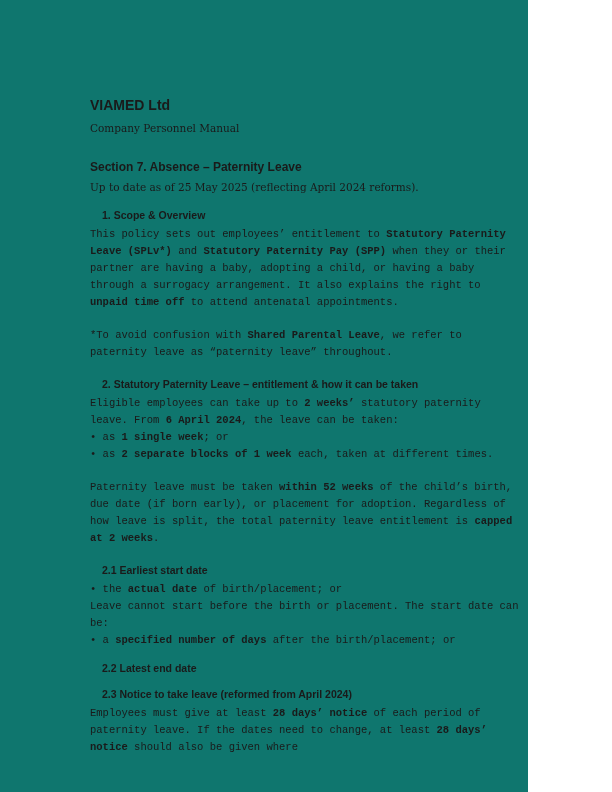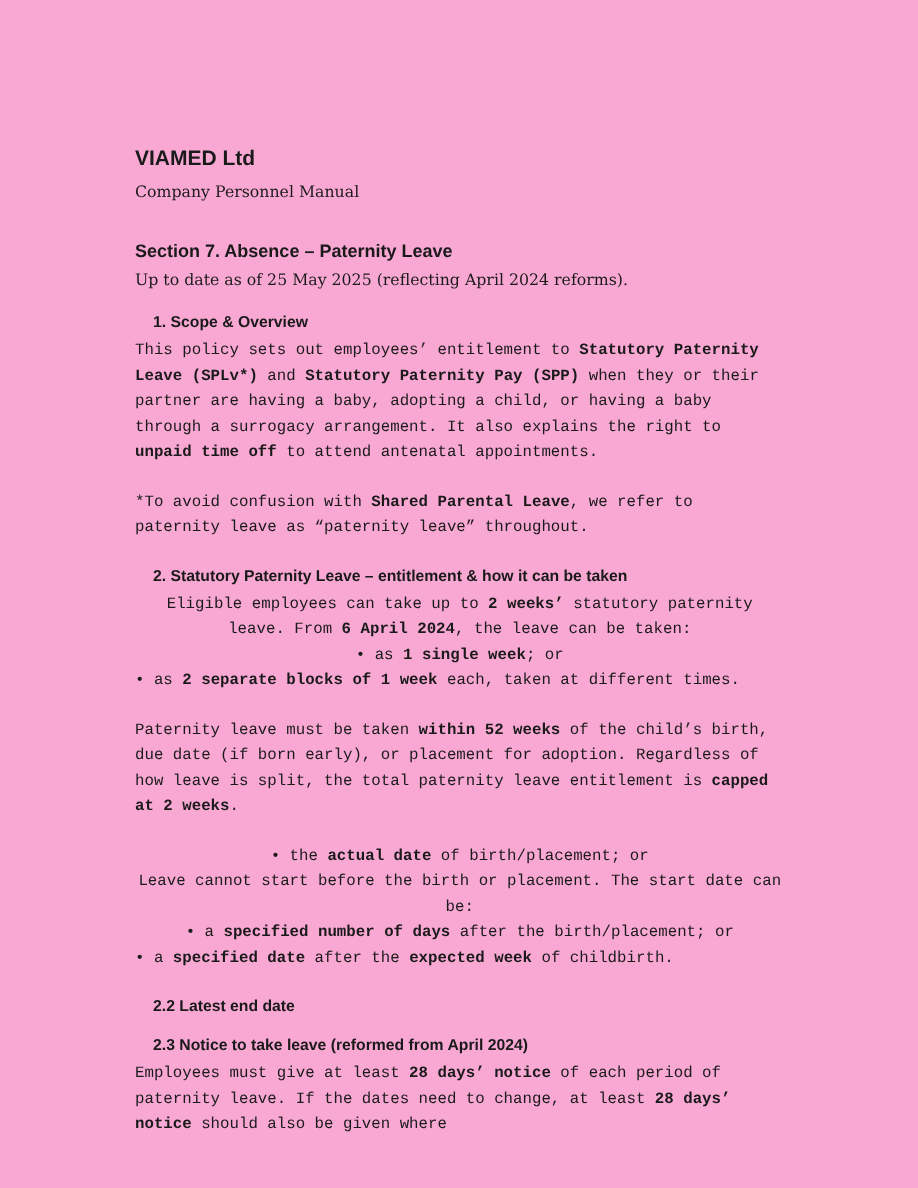--- a/index.html
+++ b/index.html
@@ -1,21 +1,21 @@
 <!DOCTYPE html>
 <html><head>
 <meta charset="utf-8">
 <style>
   * { margin: 0; padding: 0; box-sizing: border-box; }
   html, body { background: #ffffff; }
   .page {
     position: relative;
-    width: 612px;
+    width: 528px;
     height: 792px;
-    background: #f9a8d4;
+    background: #0f766e;
     color: #1a1a1a;
     overflow: hidden;
   }
   .content {
     position: absolute;
     left: 90px;
     top: 97px;
     width: 433px;
   }
   .doc-title {
@@ -50,21 +50,21 @@
     font-size: 10.5px;
     line-height: 14px;
     margin: 12px 0 4px 12px;
   }
   .para {
     font-family: Liberation Mono, monospace;
     font-size: 10.5px;
     line-height: 17px;
     margin: 0 0 16px 0;
   }
-  .para.tight { margin-bottom: 0; text-align: center; }
+  .para.tight { margin-bottom: 0; }
   .b { font-weight: 700; }
 </style>
 </head>
 <body>
 
 <div class="page">
   <div class="content">
 
     <div class="doc-title">VIAMED Ltd</div>
     <div class="doc-subtitle">Company Personnel Manual</div>
@@ -75,24 +75,24 @@
     <div class="h">1. Scope &amp; Overview</div>
     <div class="para"><span>This policy sets out employees’ entitlement to </span><span class="b">Statutory Paternity Leave (SPLv*)</span><span> and </span><span class="b">Statutory Paternity Pay (SPP)</span><span> when they or their partner are having a baby, adopting a child, or having a baby through a surrogacy arrangement. It also explains the right to </span><span class="b">unpaid time off</span><span> to attend antenatal appointments.</span></div>
     <div class="para"><span>*To avoid confusion with </span><span class="b">Shared Parental Leave</span><span>, we refer to paternity leave as “paternity leave” throughout.</span></div>
 
     <div class="h">2. Statutory Paternity Leave – entitlement &amp; how it can be taken</div>
     <div class="para tight"><span>Eligible employees can take up to </span><span class="b">2 weeks’</span><span> statutory paternity leave. From </span><span class="b">6 April 2024</span><span>, the leave can be taken:</span></div>
     <div class="para tight"><span>• as </span><span class="b">1 single week</span><span>; or</span></div>
     <div class="para"><span>• as </span><span class="b">2 separate blocks of 1 week</span><span> each, taken at different times.</span></div>
     <div class="para"><span>Paternity leave must be taken </span><span class="b">within 52 weeks</span><span> of the child’s birth, due date (if born early), or placement for adoption. Regardless of how leave is split, the total paternity leave entitlement is </span><span class="b">capped at 2 weeks</span><span>.</span></div>
 
+    <div class="h">2.1 Earliest start date</div>
     <div class="para tight"><span>• the </span><span class="b">actual date</span><span> of birth/placement; or</span></div>
     <div class="para tight"><span>Leave cannot start before the birth or placement. The start date can be:</span></div>
     <div class="para tight"><span>• a </span><span class="b">specified number of days</span><span> after the birth/placement; or</span></div>
-    <div class="para"><span>• a </span><span class="b">specified date</span><span> after the </span><span class="b">expected week</span><span> of childbirth.</span></div>
 
     <div class="h">2.2 Latest end date</div>
 
     <div class="h">2.3 Notice to take leave (reformed from April 2024)</div>
     <div class="para"><span>Employees must give at least </span><span class="b">28 days’ notice</span><span> of each period of paternity leave. If the dates need to change, at least </span><span class="b">28 days’ notice</span><span> should also be given where</span></div>
 
   </div>
 </div>
 
 </body></html>

